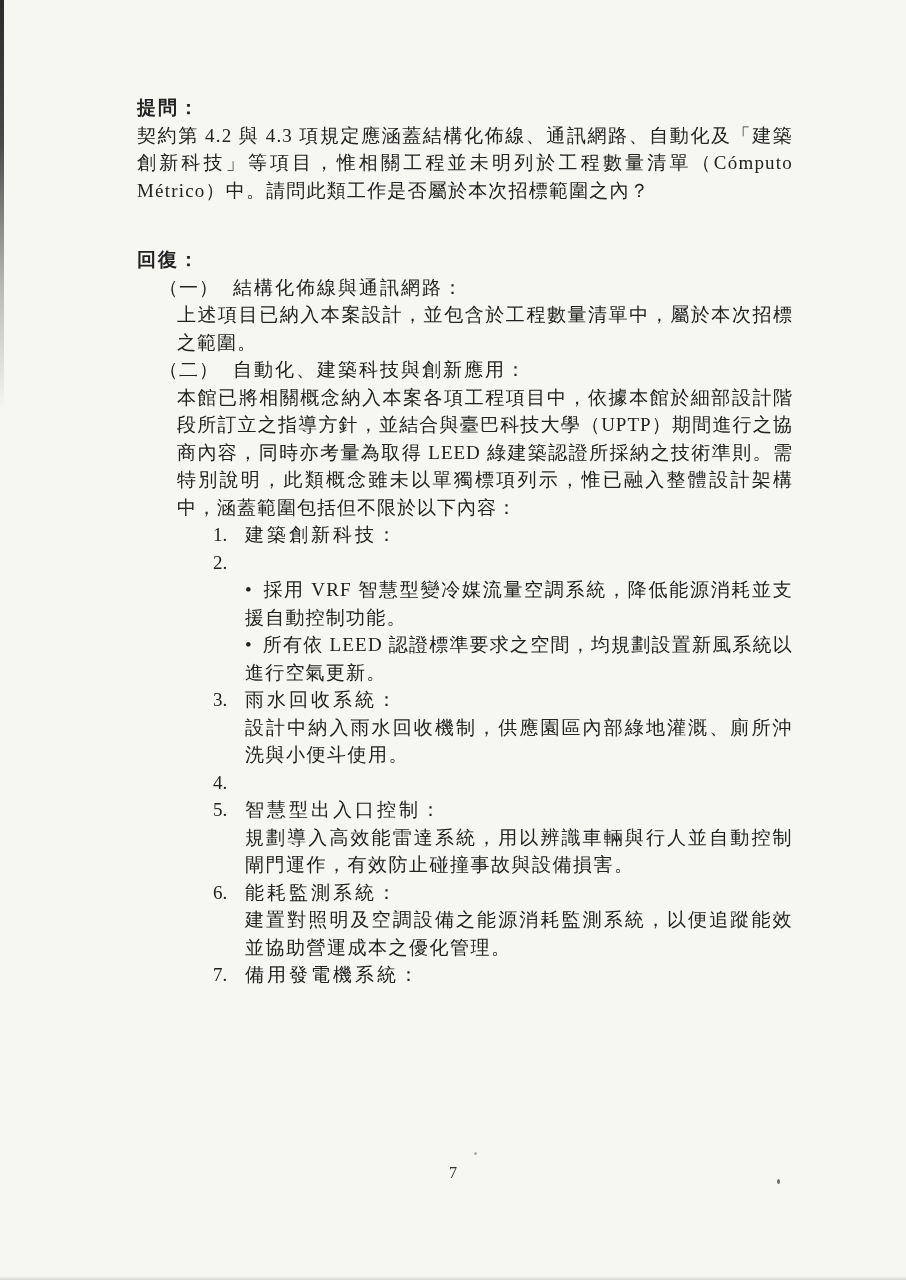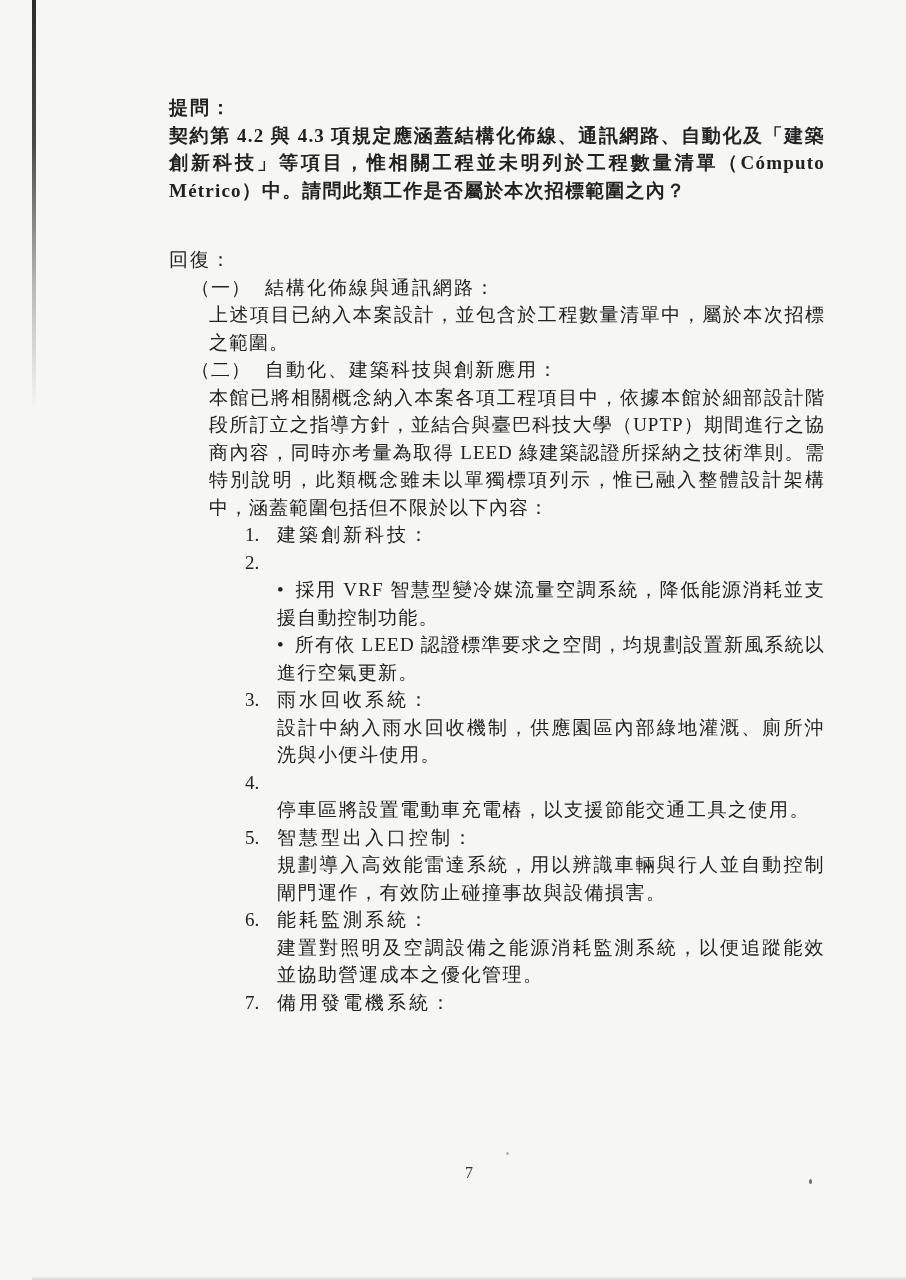--- a/index.html
+++ b/index.html
@@ -4,21 +4,21 @@
 <style>
   html, body { margin: 0; padding: 0; }
   body {
     width: 906px; height: 1280px;
     background: #f6f6f3;
     font-family: "Liberation Serif", "DejaVu Serif", serif;
     color: #222222;
     position: relative;
     overflow: hidden;
   }
-  .page { position: absolute; inset: 0; margin-left: 32px; }
+  .page { position: absolute; inset: 0; }
   
   .scan-edge-left {
     position: absolute; left: 0; top: 0; width: 4px; height: 410px;
     background: linear-gradient(to bottom,
       #2b2b2b 0%, #4a4a4a 35%, rgba(110,110,110,.45) 70%, rgba(140,140,140,0) 100%);
   }
   .scan-edge-bottom {
     position: absolute; left: 0; bottom: 0; width: 100%; height: 4px;
     background: linear-gradient(to top, rgba(190,190,185,.55), rgba(190,190,185,0));
   }
@@ -27,22 +27,22 @@
   .speck-b { left: 474px; top: 1152px; width: 3px; height: 3px; opacity: .5; }
 
   .content {
     position: absolute; left: 137px; top: 94px; width: 656px;
     font-size: 19px; line-height: 27.5px;
   }
   .content p, .content div { margin: 0; }
   .jus { text-align: justify; text-justify: inter-character; }
 
   .q-head   { font-weight: bold; letter-spacing: 2px; }
-  .q-body   { font-weight: bold; letter-spacing: 1.2px; }
-  .r-head   { font-weight: normal; letter-spacing: 2px; margin-top: 42px !important; }
+  .q-body   { font-weight: normal; letter-spacing: 1.2px; }
+  .r-head   { font-weight: bold; letter-spacing: 2px; margin-top: 42px !important; }
 
   .sec-head  { padding-left: 22px; display: flex; }
   .sec-label { flex: 0 0 auto; letter-spacing: 1px; }
   .sec-title { letter-spacing: 2px; margin-left: 14px; }
   .sec-body  { margin-left: 40px !important; letter-spacing: 1px; }
 
   .item-head  { padding-left: 76px; display: flex; }
   .item-num   { flex: 0 0 32px; }
   .item-title { letter-spacing: 3px; }
   .item-body  { margin-left: 108px !important; letter-spacing: 1.5px; }
@@ -96,21 +96,20 @@
 
     <div class="item-head">
       <span class="item-num">3.</span>
       <span class="item-title">雨水回收系統：</span>
     </div>
     <p class="item-body jus">設計中納入雨水回收機制，供應園區內部綠地灌溉、廁所沖洗與小便斗使用。</p>
 
     <div class="item-head">
       <span class="item-num">4.</span>
     </div>
-    <p class="item-body jus">停車區將設置電動車充電樁，以支援節能交通工具之使用。</p>
 
     <div class="item-head">
       <span class="item-num">5.</span>
       <span class="item-title">智慧型出入口控制：</span>
     </div>
     <p class="item-body jus">規劃導入高效能雷達系統，用以辨識車輛與行人並自動控制閘門運作，有效防止碰撞事故與設備損害。</p>
 
     <div class="item-head">
       <span class="item-num">6.</span>
       <span class="item-title">能耗監測系統：</span>

